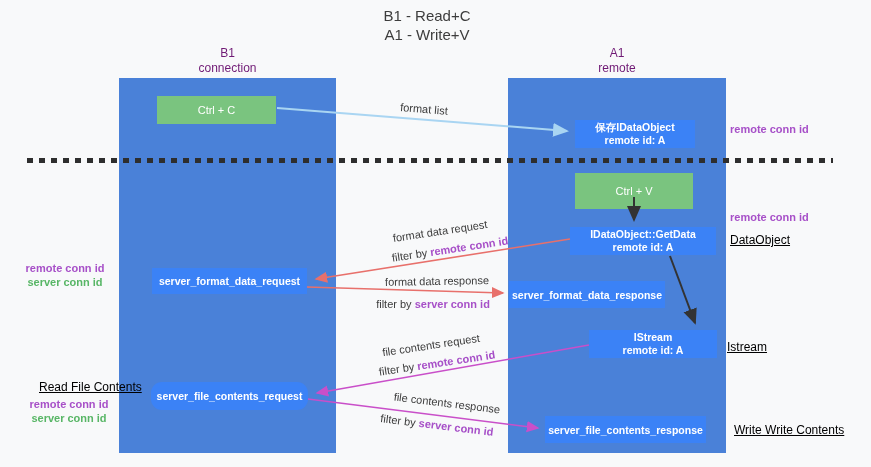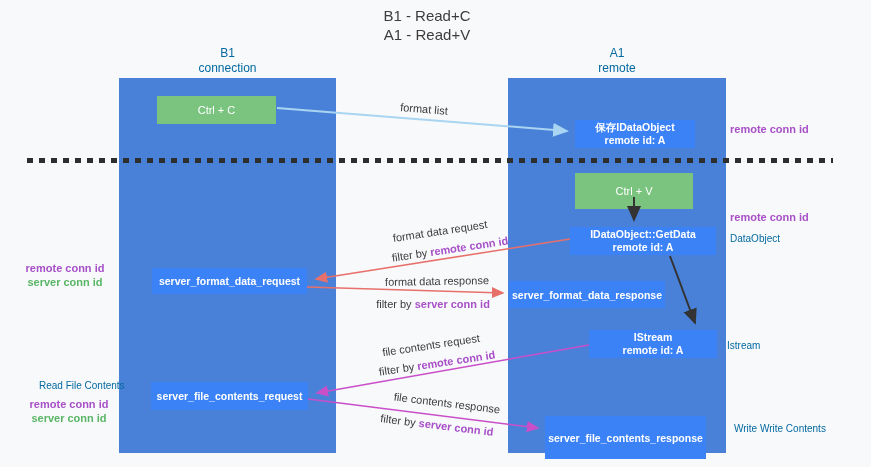--- a/index.html
+++ b/index.html
@@ -10,21 +10,21 @@
     background:#f8f9fa; overflow:hidden;
   }
   .abs { position:absolute; }
 
   .title {
     left:307px; top:6px; width:240px; text-align:center;
     font-size:15px; line-height:19px; color:#3d3d3d;
   }
 
   .col-header {
-    text-align:center; font-size:12px; line-height:15px; color:#0369a1;
+    text-align:center; font-size:12px; line-height:15px; color:#701a75;
   }
   #hdr-left { left:119px; top:46px; width:217px; }
   #hdr-right { left:508px; top:46px; width:218px; }
 
   .lifeline { background:#4a81d8; }
   #lifeline-left  { left:119px; top:78px; width:217px; height:375px; }
   #lifeline-right { left:508px; top:78px; width:218px; height:375px; }
 
   .box {
     display:flex; flex-direction:column; align-items:center; justify-content:center;
@@ -34,50 +34,50 @@
   .box.orange { background:#3b82f6;font-weight:bold; }
   .two-line { font-size:10.5px; line-height:13px; }
 
   #box-ctrl-c   { left:157px; top:96px;  width:119px; height:28px; }
   #box-saveobj  { left:575px; top:120px; width:120px; height:28px; }
   #box-ctrl-v   { left:575px; top:173px; width:118px; height:36px; }
   #box-getdata  { left:570px; top:227px; width:146px; height:28px; }
   #box-fmt-req  { left:152px; top:268px; width:155px; height:26px; font-size:10.5px; }
   #box-fmt-res  { left:509px; top:281px; width:156px; height:27px; font-size:10.5px; }
   #box-istream  { left:589px; top:330px; width:128px; height:28px; }
-  #box-file-req { left:151px; top:382px; width:157px; height:28px; font-size:10.5px; }
-  #box-file-res { left:545px; top:416px; width:161px; height:43px; font-size:10.5px; }
+  #box-file-req { left:151px; top:382px; width:157px; height:28px; font-size:10.5px;border-radius:11px; }
+  #box-file-res { left:545px; top:416px; width:161px; height:27px; font-size:10.5px; }
 
   .divider {
     left:27px; top:158px; width:806px; height:5px;
     background:repeating-linear-gradient(90deg,#2e2e2e 0 6px,rgba(0,0,0,0) 6px 12px);
   }
 
   .arrow-label {
     white-space:nowrap; font-size:11px; color:#3c3c3c;
     transform:translate(-50%,-50%) rotate(var(--r,0deg));
   }
   .purple-b { color:#a750c8; font-weight:bold; }
   .green-b  { color:#58b666; font-weight:bold; }
 
   .side-label { white-space:nowrap; }
   .side-purple { font-size:11px; font-weight:bold; color:#a750c8; }
-  .side-black  { font-size:10px; color:#0369a1; }
+  .side-black  { font-size:12px; color:#000000;text-decoration:underline; }
   .side-group  { text-align:center; line-height:14px; }
 
   svg.arrows { position:absolute; left:0; top:0; pointer-events:none; }
 </style>
 </head>
 <body>
 
 <div id="canvas">
 
   <div class="abs title">
     <div>B1 - Read+C</div>
-    <div>A1 - Read+V</div>
+    <div>A1 - Write+V</div>
   </div>
 
   <div class="abs col-header" id="hdr-left">
     <div>B1</div>
     <div>connection</div>
   </div>
   <div class="abs col-header" id="hdr-right">
     <div>A1</div>
     <div>remote</div>
   </div>

